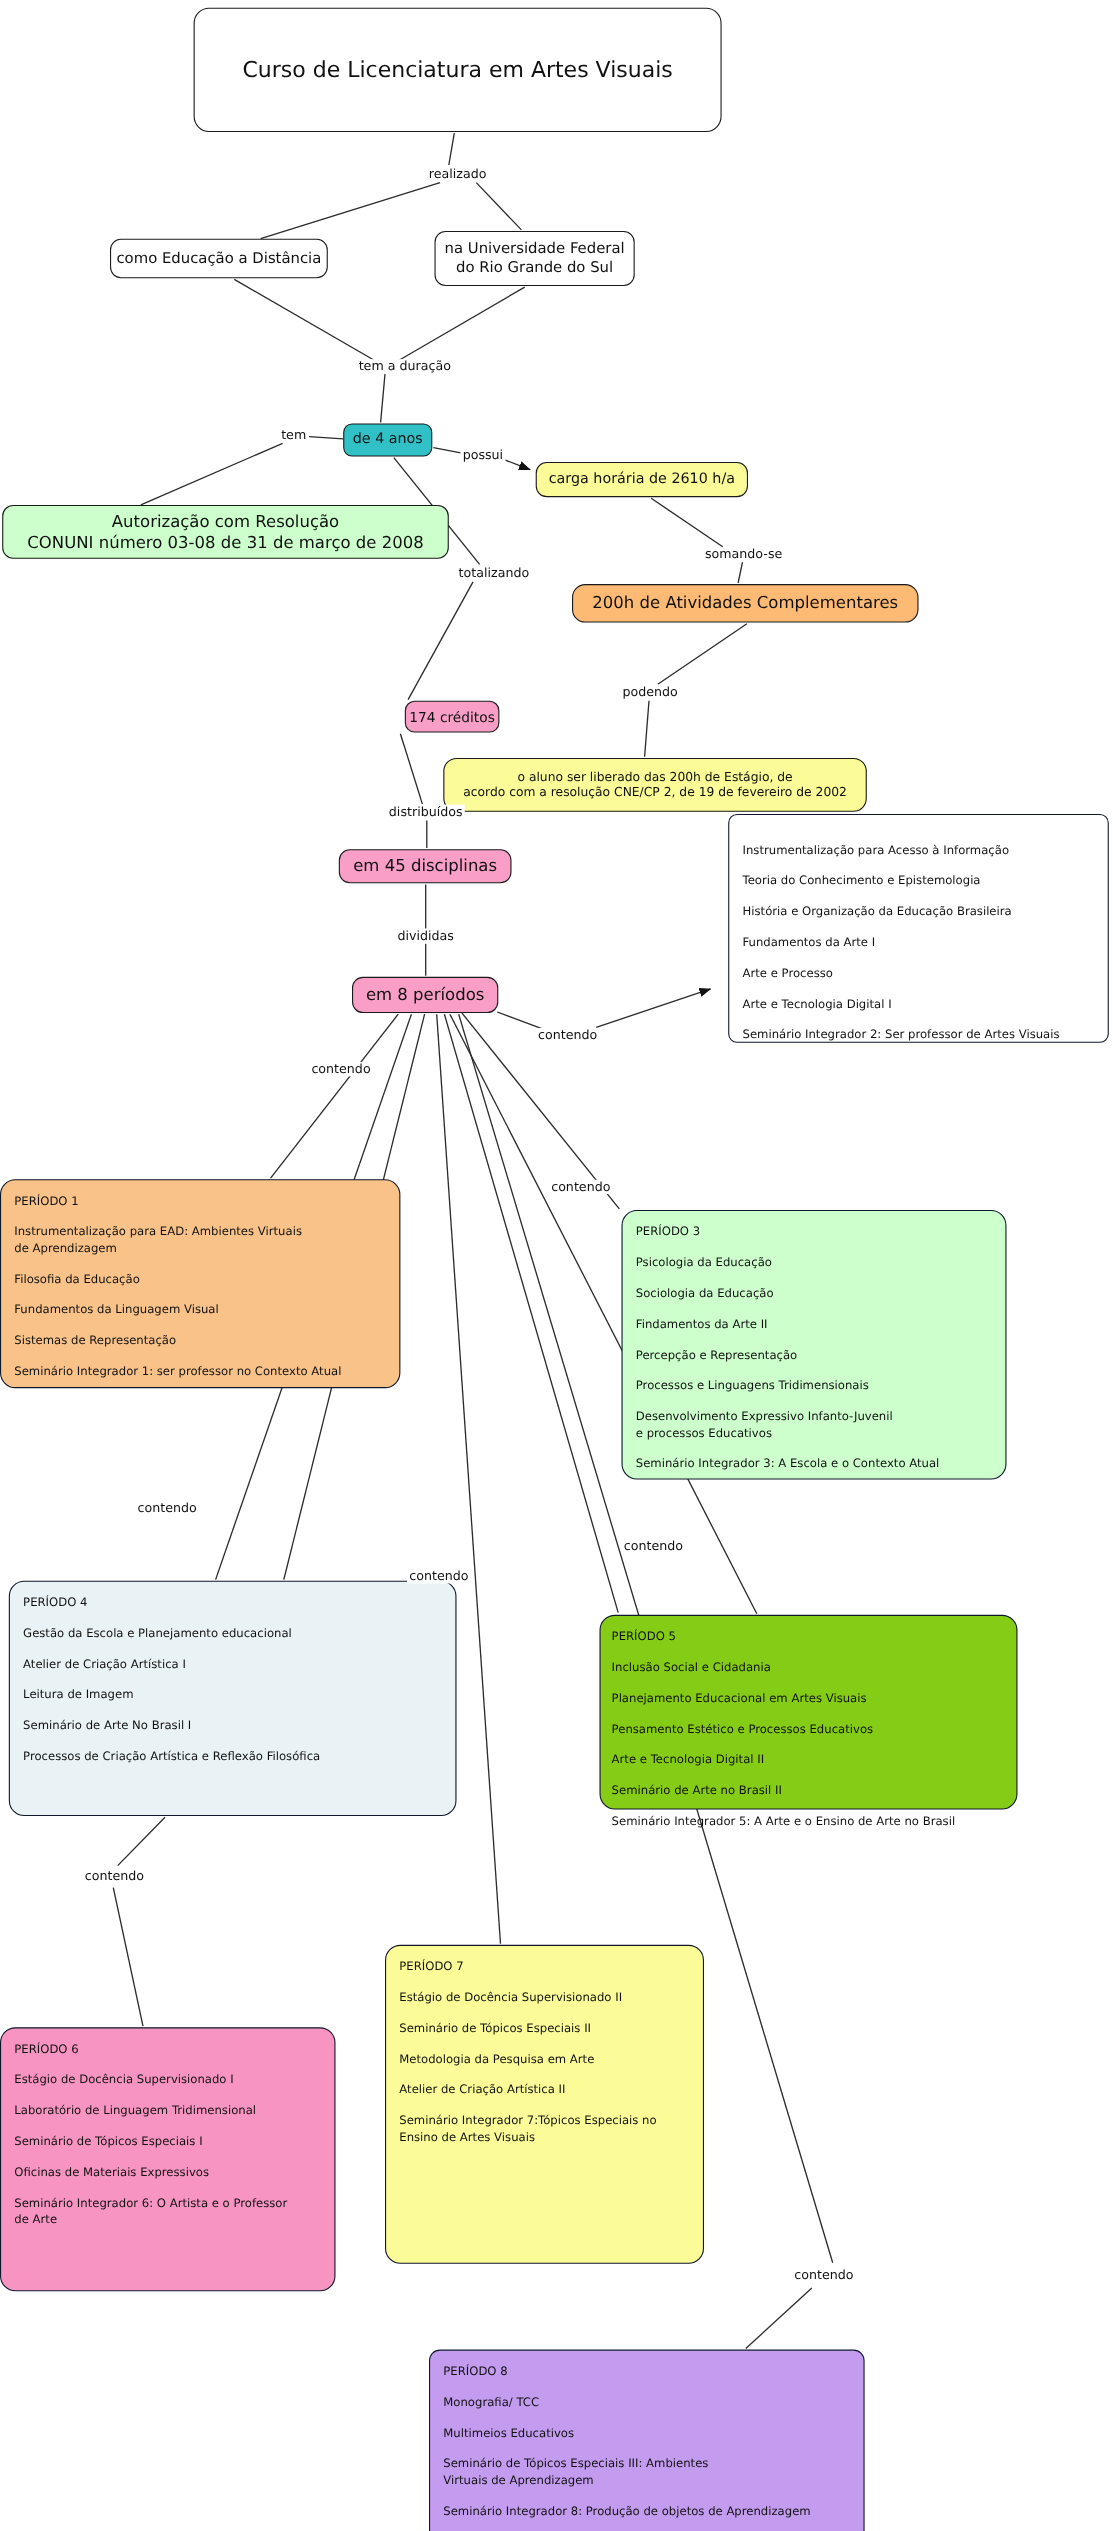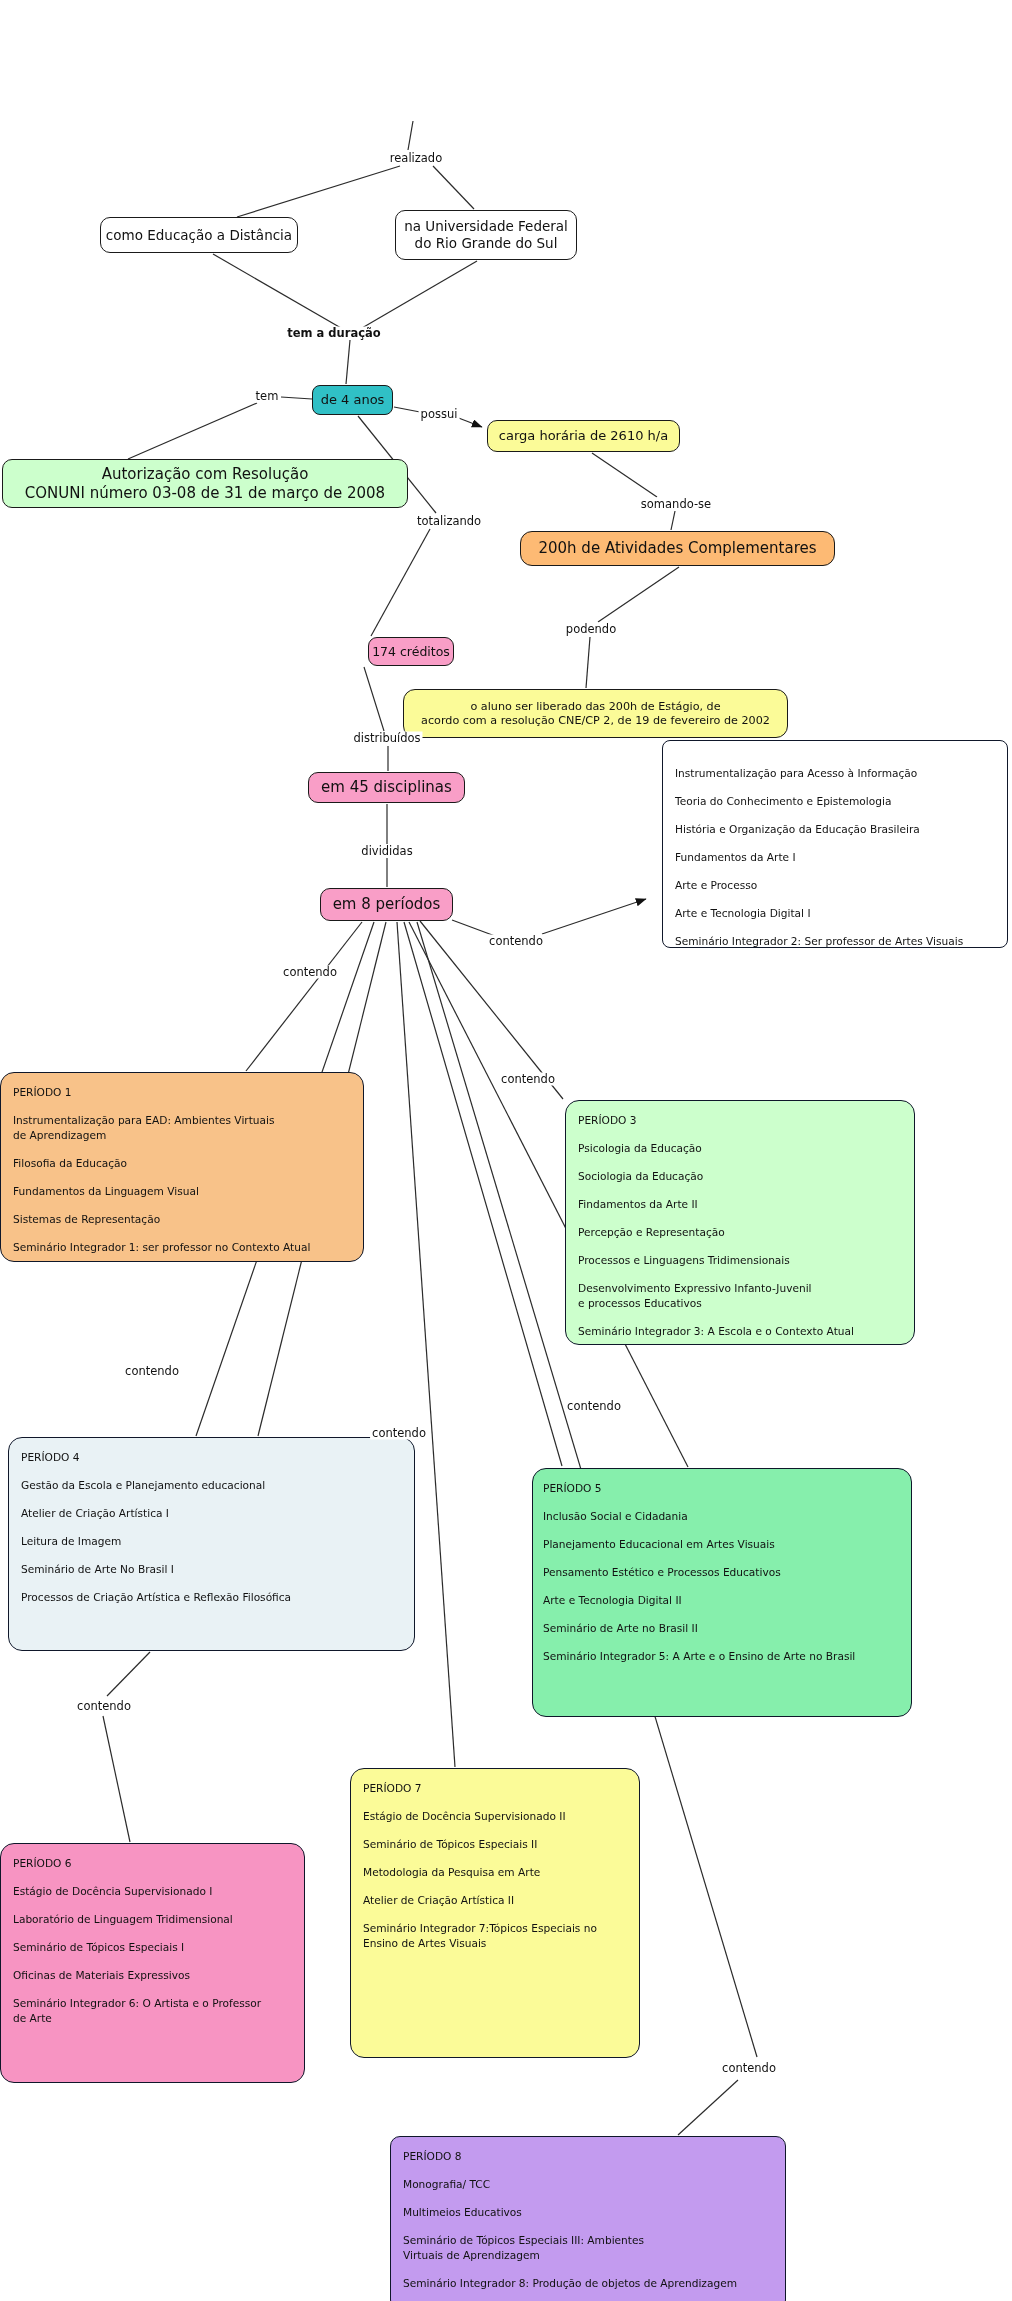--- a/index.html
+++ b/index.html
@@ -57,20 +57,21 @@
       <line x1="397" y1="922" x2="455" y2="1767"></line>
       <line x1="409" y1="922" x2="688" y2="1467"></line>
       <line x1="404" y1="922" x2="562" y2="1466"></line>
       <line x1="417" y1="922" x2="757" y2="2057"></line>
       <line x1="738" y1="2080" x2="678" y2="2135"></line>
       <line x1="150" y1="1652" x2="107" y2="1696"></line>
       <line x1="103" y1="1716" x2="130" y2="1842"></line>
     </g>
   </svg>
 
+  <div class="node" style="left:176px;top:7px;width:480px;height:113px;border-radius:14px;font-size:20px;">Curso de Licenciatura em Artes Visuais</div>
   <div class="node" style="left:100px;top:217px;width:198px;height:36px;font-size:13.5px;">como Educação a Distância</div>
   <div class="node" style="left:395px;top:210px;width:182px;height:50px;font-size:13.5px;">na Universidade Federal
 do Rio Grande do Sul</div>
   <div class="node" style="left: 312px; top: 385px; width: 81px; height: 30px; border-radius: 8px; font-size: 13px; background: rgb(48, 192, 198);">de 4 anos</div>
   <div class="node" style="left: 487px; top: 420px; width: 193px; height: 32px; font-size: 13px; background: rgb(251, 251, 152);">carga horária de 2610 h/a</div>
   <div class="node" style="left: 2px; top: 459px; width: 406px; height: 49px; font-size: 15px; background: rgb(204, 255, 204);">Autorização com Resolução
 CONUNI número 03-08 de 31 de março de 2008</div>
   <div class="node" style="left: 520px; top: 531px; width: 315px; height: 35px; border-radius: 12px; font-size: 15px; background: #fdba74;">200h de Atividades Complementares</div>
   <div class="node" style="left: 320px; top: 637px; width: 86px; height: 29px; border-radius: 9px; font-size: 12.5px; background: rgb(249, 158, 199); margin-left: 48px;">174 créditos</div>
   <div class="node" style="left: 403px; top: 689px; width: 385px; height: 49px; border-radius: 12px; font-size: 11.2px; z-index: 2; background: rgb(251, 251, 152);">o aluno ser liberado das 200h de Estágio, de
@@ -117,21 +118,21 @@
   <div class="pbox" style="left: 8px; top: 1437px; width: 407px; height: 214px; background: rgb(233, 242, 245);">
     <div class="phead">PERÍODO 4</div>
     <div>
         <div class="pitem">Gestão da Escola e Planejamento educacional</div>
         <div class="pitem">Atelier de Criação Artística I</div>
         <div class="pitem">Leitura de Imagem</div>
         <div class="pitem">Seminário de Arte No Brasil I</div>
         <div class="pitem">Processos de Criação Artística e Reflexão Filosófica</div>
       </div>
   </div>
-  <div class="pbox" style="left: 532px; top: 1468px; width: 380px; height: 249px; padding: 12px 10px; background: #86efac;">
+  <div class="pbox" style="left: 545px; top: 1468px; width: 380px; height: 177px; padding: 12px 10px; background: #84cc16;">
     <div class="phead">PERÍODO 5</div>
     <div>
         <div class="pitem">Inclusão Social e Cidadania</div>
         <div class="pitem">Planejamento Educacional em Artes Visuais</div>
         <div class="pitem">Pensamento Estético e Processos Educativos</div>
         <div class="pitem">Arte e Tecnologia Digital II</div>
         <div class="pitem">Seminário de Arte no Brasil II</div>
         <div class="pitem">Seminário Integrador 5: A Arte e o Ensino de Arte no Brasil</div>
       </div>
   </div>
@@ -162,21 +163,21 @@
     <div>
         <div class="pitem">Monografia/ TCC</div>
         <div class="pitem">Multimeios Educativos</div>
         <div class="pitem">Seminário de Tópicos Especiais III: Ambientes
 Virtuais de Aprendizagem</div>
         <div class="pitem">Seminário Integrador 8: Produção de objetos de Aprendizagem</div>
       </div>
   </div>
 
   <span class="lbl" style="left:416px;top:158px;">realizado</span>
-  <span class="lbl" style="left:334px;top:333px;font-weight:bold;">tem a duração</span>
+  <span class="lbl" style="left:368px;top:333px;">tem a duração</span>
   <span class="lbl" style="left:267px;top:396px;">tem</span>
   <span class="lbl" style="left:439px;top:414px;">possui</span>
   <span class="lbl" style="left:676px;top:504px;">somando-se</span>
   <span class="lbl" style="left:449px;top:521px;">totalizando</span>
   <span class="lbl" style="left:591px;top:629px;">podendo</span>
   <span class="lbl" style="left:387px;top:738px;">distribuídos</span>
   <span class="lbl" style="left:387px;top:851px;">divididas</span>
   <span class="lbl" style="left:310px;top:972px;">contendo</span>
   <span class="lbl" style="left:516px;top:941px;">contendo</span>
   <span class="lbl" style="left:528px;top:1079px;">contendo</span>

